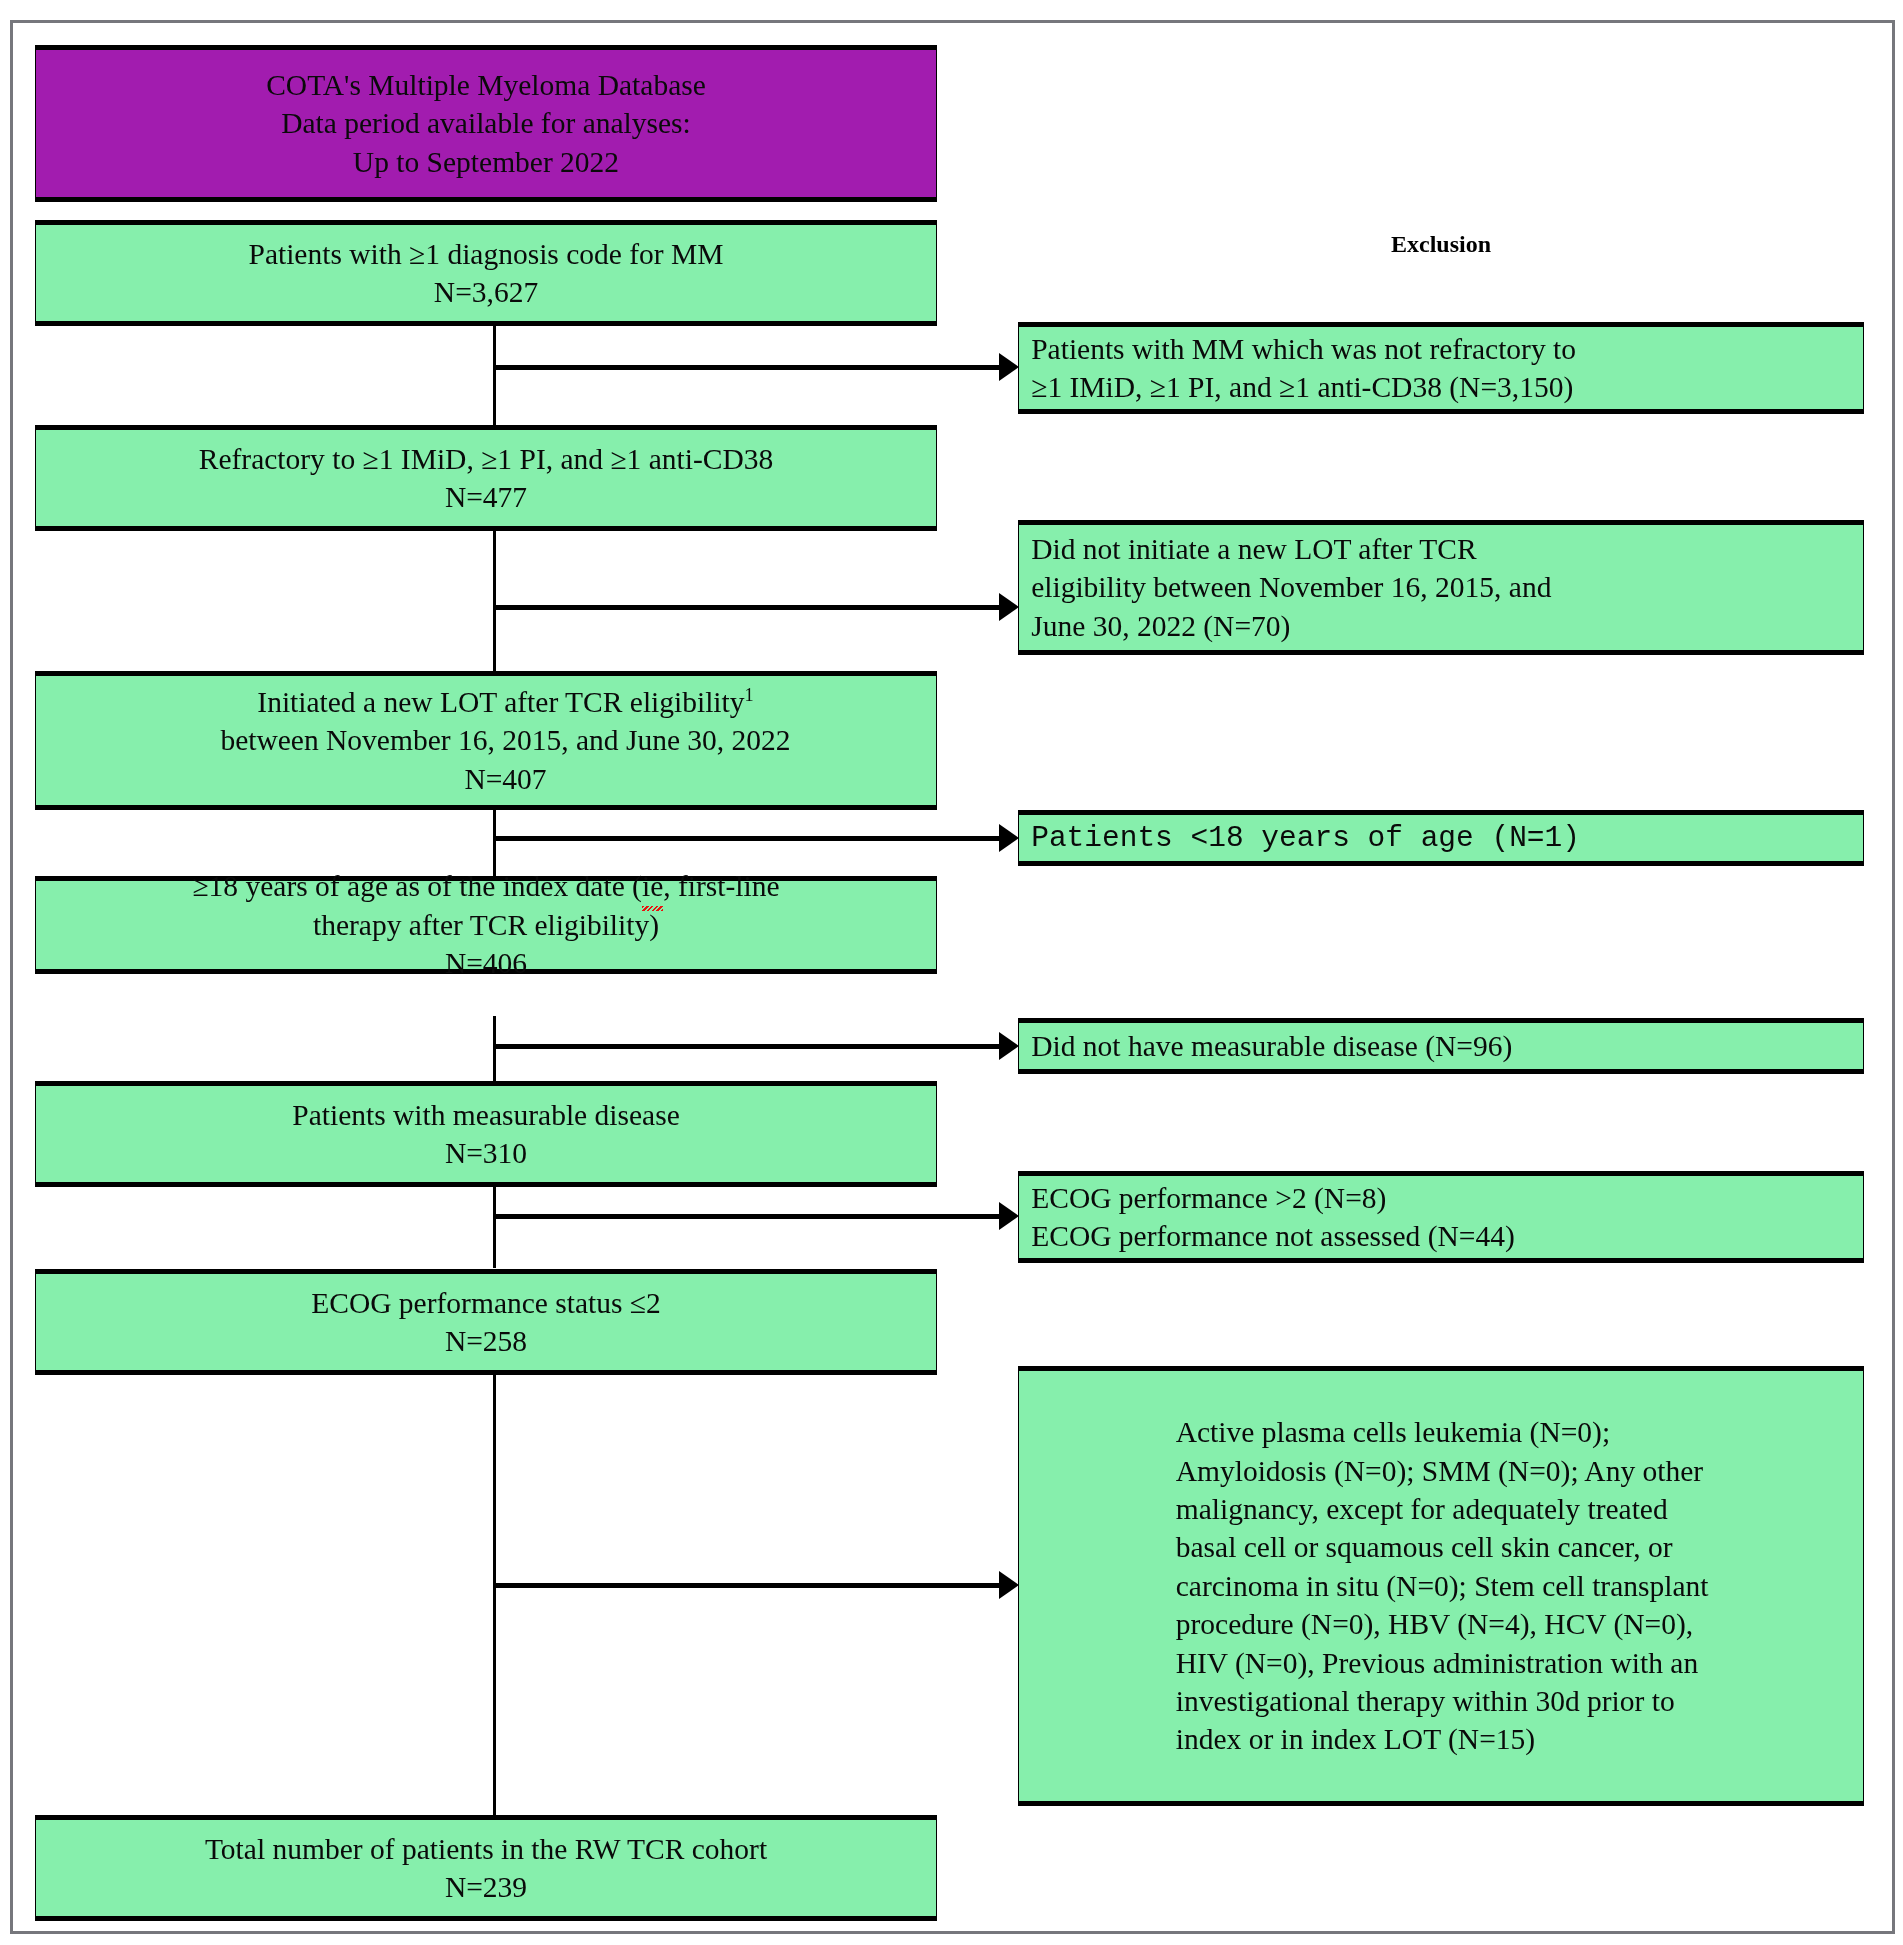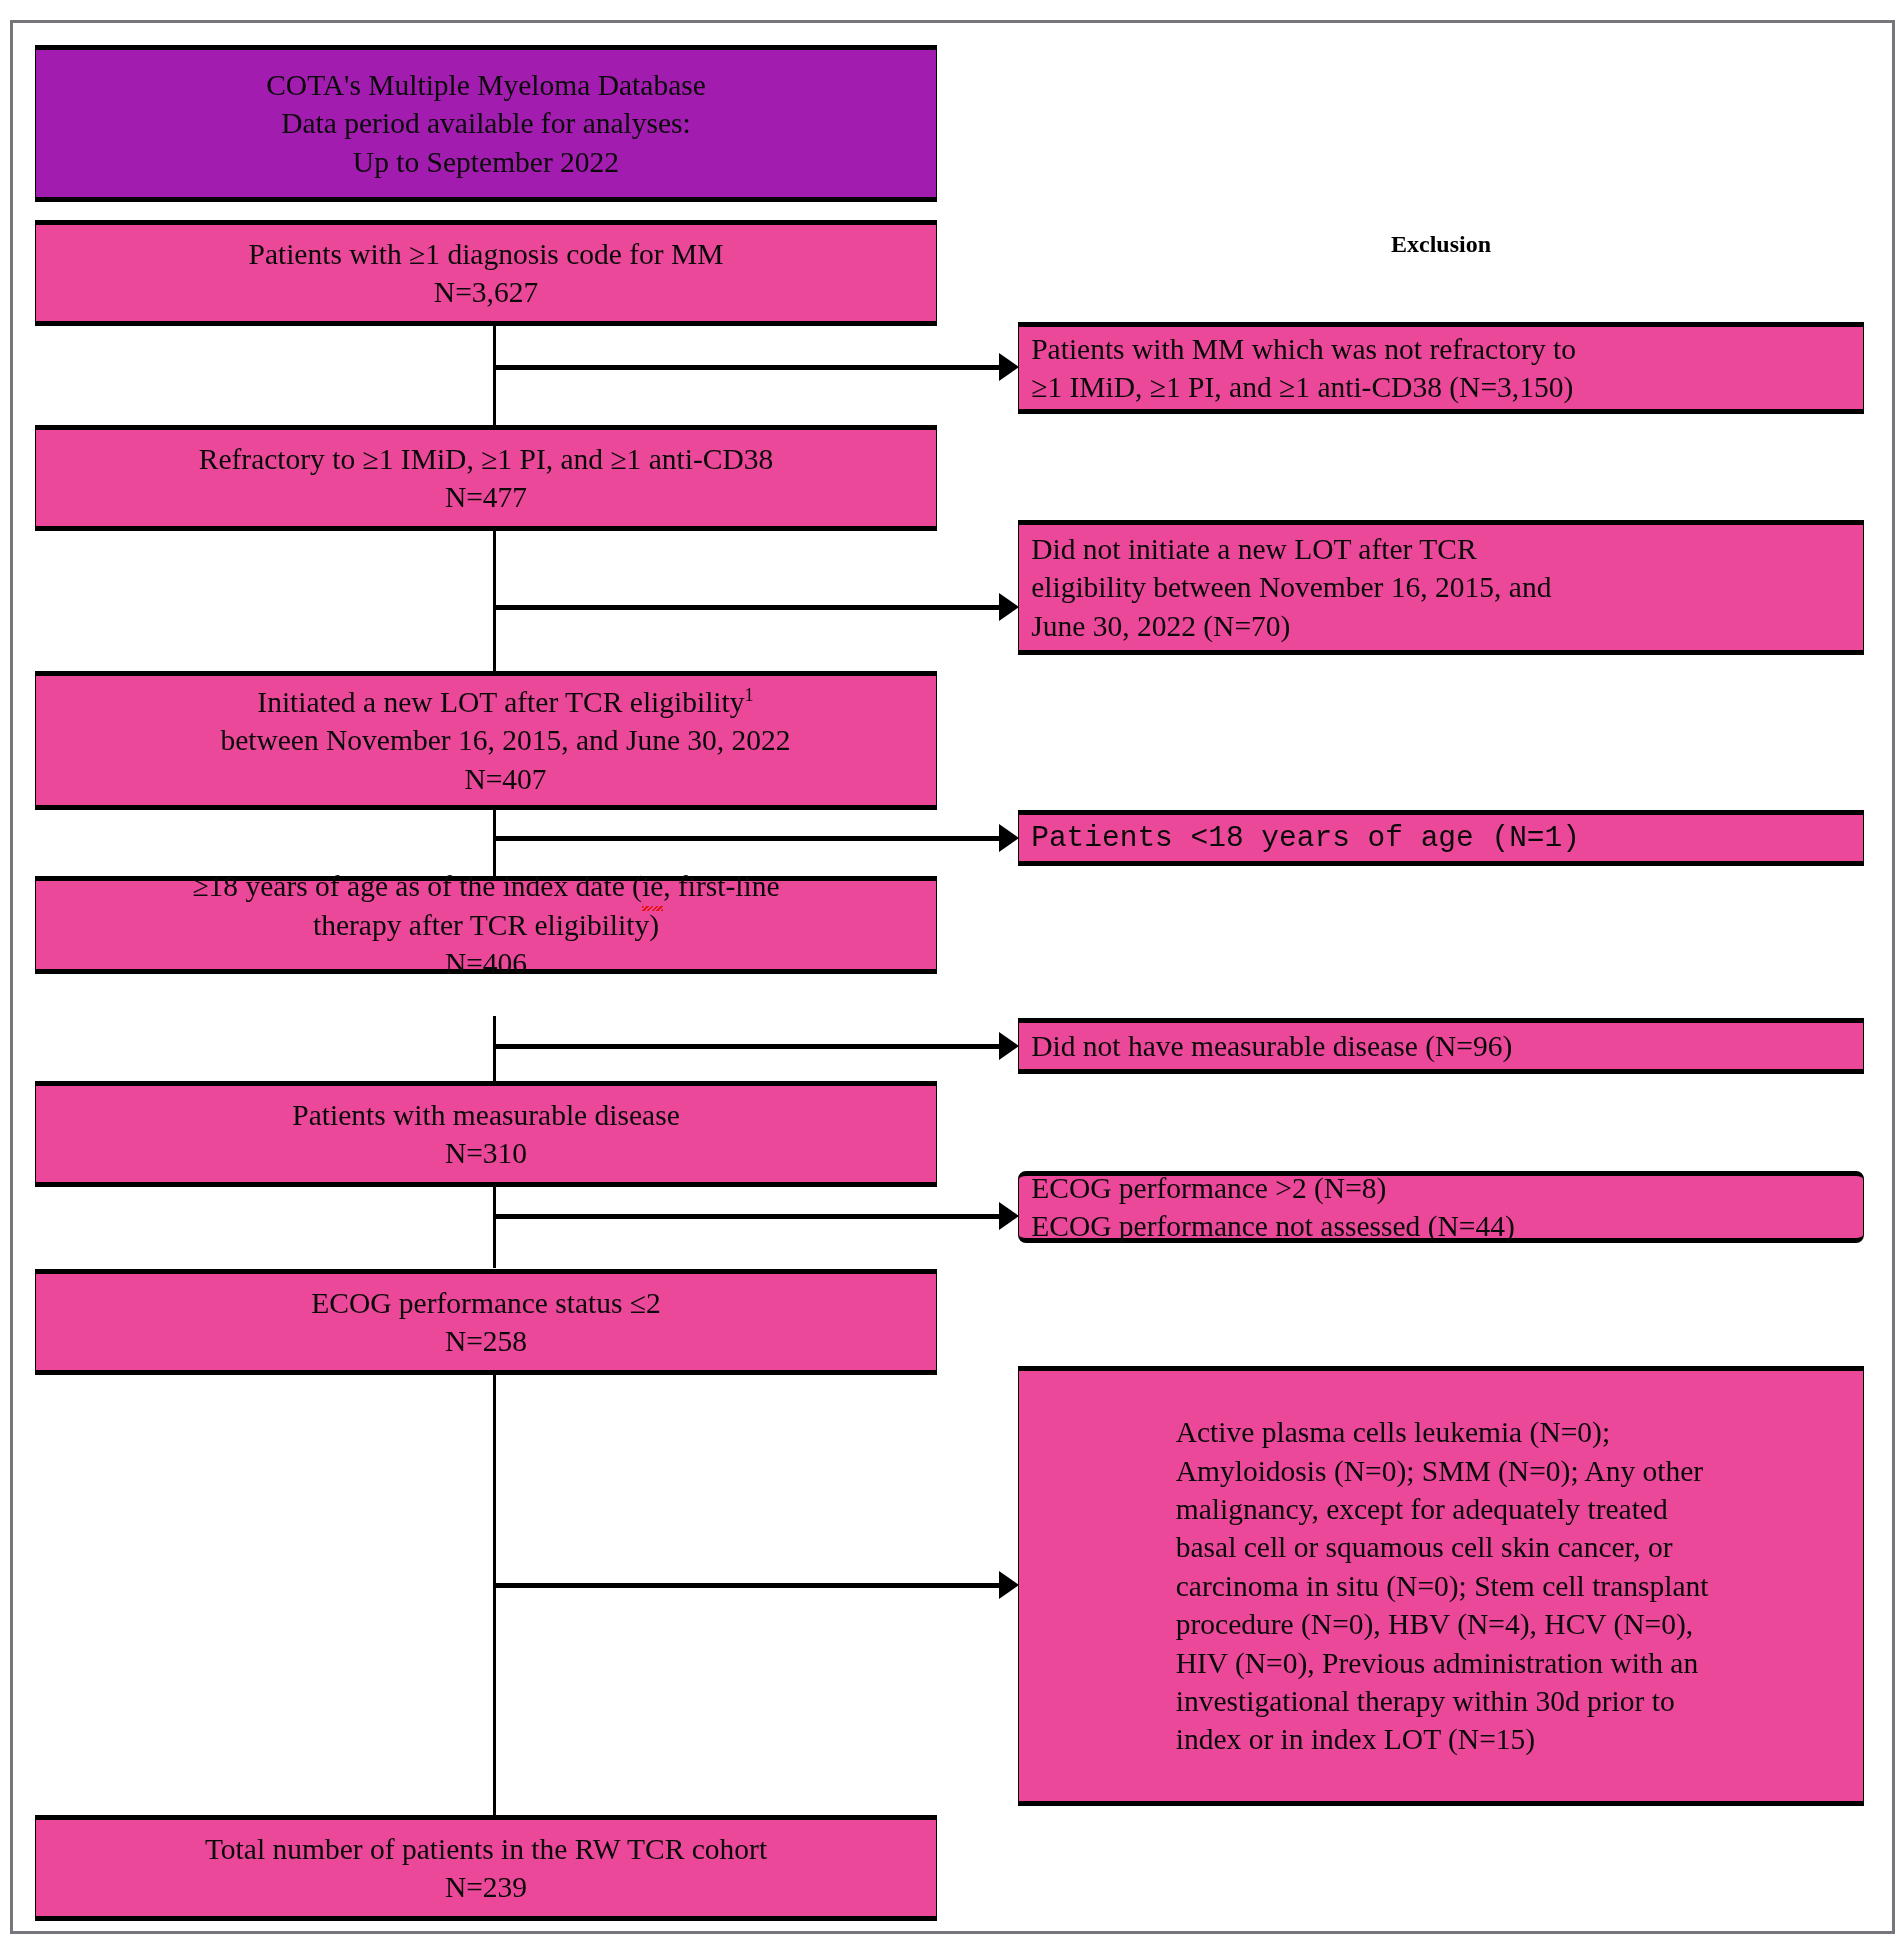--- a/index.html
+++ b/index.html
@@ -30,21 +30,21 @@
     box-sizing: border-box;
     background: #ffffff;
   }
 
   .box {
     position: absolute;
     box-sizing: border-box;
     border: 1.7px solid #000000;
     border-top-width: 5px;
     border-bottom-width: 5px;
-    background: #ec4899;
+    background: #86efac;
     display: flex;
     flex-direction: column;
     justify-content: center;
     font-size: 29.5px;
     line-height: 1.30;
     color: #0a0a0a;
   }
   .box.shaded { background: #a21caf; }
   .box.center { align-items: center; text-align: center; }
   .box.left   { align-items: flex-start; text-align: left; }
@@ -190,21 +190,21 @@
       <span class="line">Patients &lt;18 years of age (N=1)</span>
     </div>
   </div>
 
   <div class="box left" style="left:1018px; top:1018px; width:846px; height:56px;">
     <div class="pad-l">
       <span class="line">Did not have measurable disease (N=96)</span>
     </div>
   </div>
 
-  <div class="box left" style="left:1018px; top:1171px; width:846px; height:72px;border-radius:8px;">
+  <div class="box left" style="left:1018px; top:1171px; width:846px; height:92px;">
     <div class="pad-l">
       <span class="line">ECOG performance &gt;2 (N=8)</span>
       <span class="line">ECOG performance not assessed (N=44)</span>
     </div>
   </div>
 
   <div class="box left" style="left:1018px; top:1366px; width:846px; height:440px;align-items:center;">
     <div class="pad-l">
       <span class="line">Active plasma cells leukemia (N=0);</span>
       <span class="line">Amyloidosis (N=0); SMM (N=0); Any other</span>

